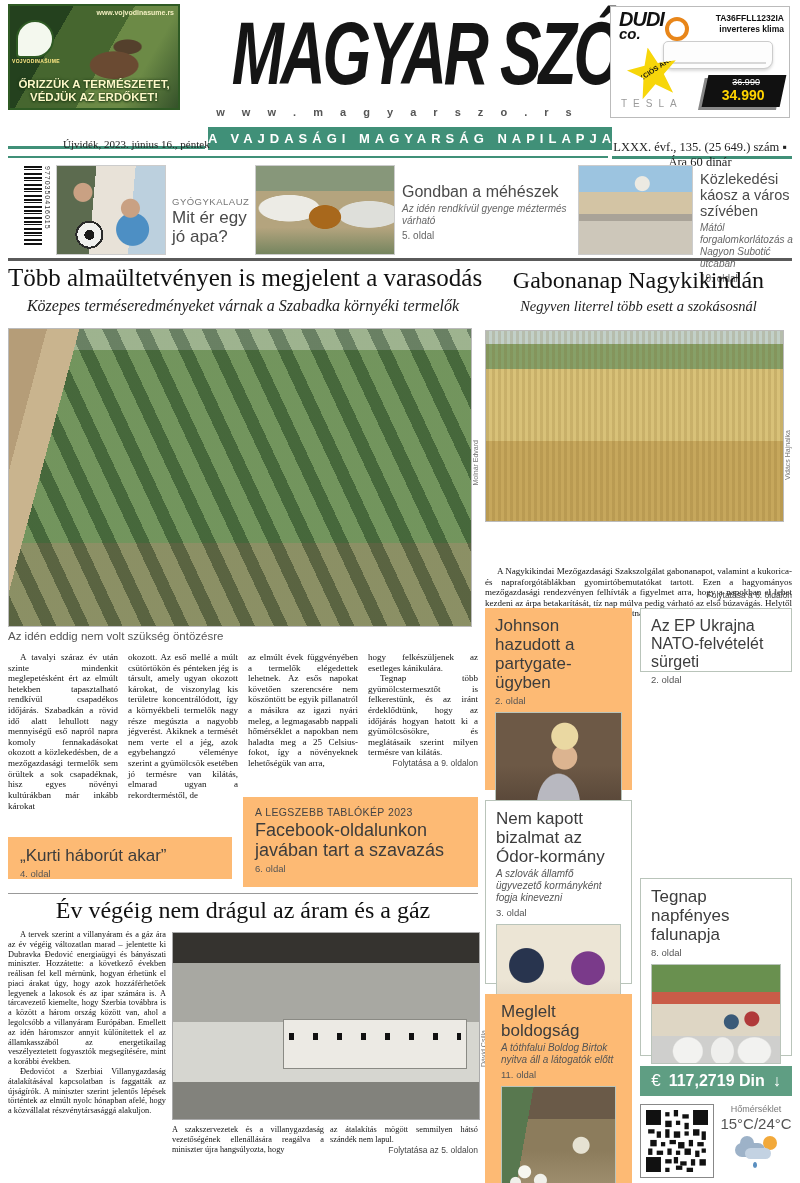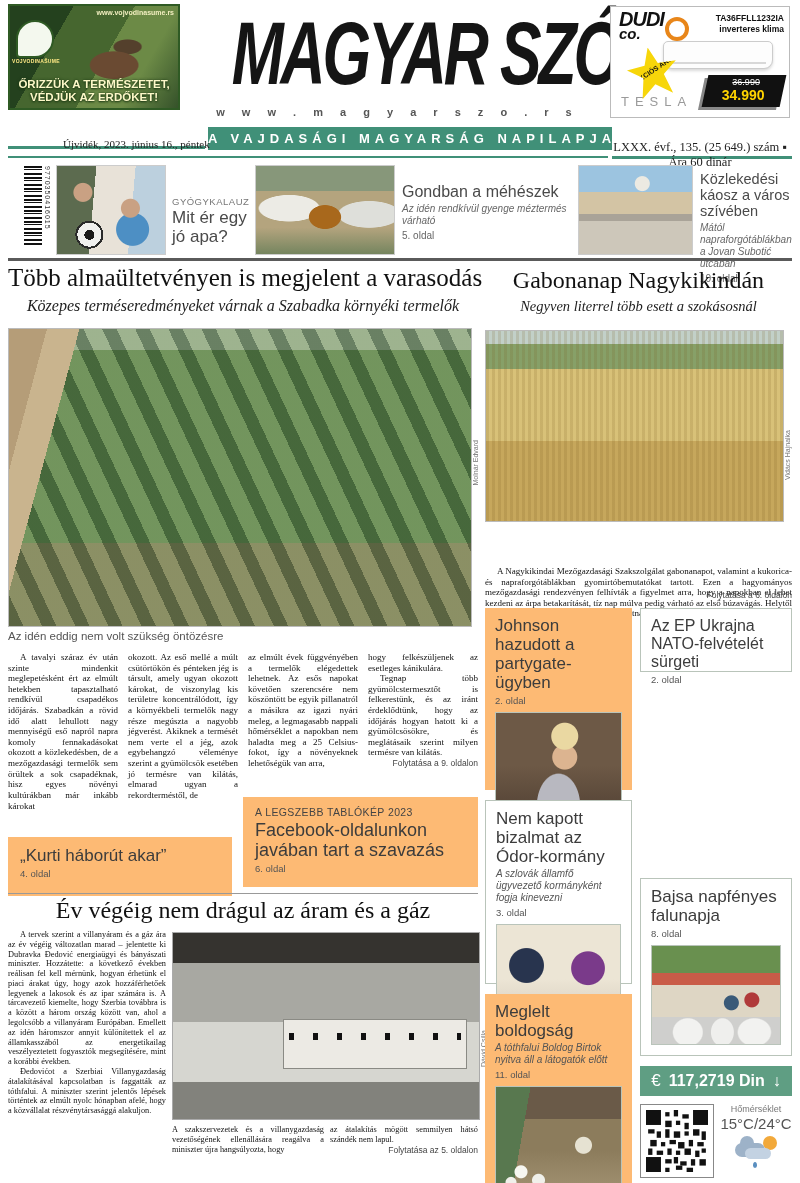--- a/index.html
+++ b/index.html
@@ -42,21 +42,21 @@
   .dudi-ring{position:absolute;left:54px;top:10px;width:16px;height:16px;border:4px solid #e8861a;border-radius:50%;}
   .adR-model{position:absolute;right:5px;top:6px;text-align:right;font-size:8.5px;font-weight:bold;color:#111;line-height:1.25;}
   .ac-unit{position:absolute;left:52px;top:34px;width:108px;height:26px;background:#fdfdfd;
        border:1px solid #ccc;border-radius:5px 5px 9px 9px;box-shadow:0 2px 3px rgba(0,0,0,.15);}
   .ac-unit::after{content:"";position:absolute;left:6px;right:6px;bottom:4px;height:2px;background:#d8d8d8;}
   .burst{position:absolute;left:16px;top:40px;width:52px;height:52px;background:#f7d60a;
        clip-path:polygon(50% 0%,63% 33%,98% 35%,70% 56%,80% 95%,50% 72%,20% 95%,30% 56%,2% 35%,37% 33%);
        transform:rotate(-12deg);}
   .burst span{position:absolute;left:0;right:0;top:20px;text-align:center;font-size:7px;font-weight:bold;
        color:#111;transform:rotate(-22deg);}
-  .tesla{position:absolute;left:10px;bottom:8px;font-size:13px;letter-spacing:6px;color:#9a9a9a;}
+  .tesla{position:absolute;left:10px;bottom:8px;font-size:10px;letter-spacing:6px;color:#9a9a9a;}
   .price{position:absolute;right:6px;bottom:10px;width:78px;height:32px;background:#111;
        transform:skewX(-12deg);box-shadow:-3px 3px 0 #888;}
   .price .old{display:block;text-align:center;color:#fff;font-size:9px;text-decoration:line-through;
        transform:skewX(12deg);padding-top:2px;}
   .price .new{display:block;text-align:center;color:#ffd400;font-weight:bold;font-size:14px;transform:skewX(12deg);}
 
   
   .t-img{top:165px;height:90px;border:1px solid #ccc;box-sizing:border-box;}
   .p-family{background:
       radial-gradient(circle at 30% 78%, #1a1a1a 0 5px, #f0f0ee 5px 12px, #2a2a2a 12px 14px, rgba(0,0,0,0) 14px),
@@ -224,21 +224,21 @@
   </div>
   <div class="ph t-img p-bees" style="left:255px;width:140px;"></div>
   <div class="abs" style="left:402px;top:182px;width:172px;">
     <div class="t-title">Gondban a méhészek</div>
     <div class="t-sub">Az idén rendkívül gyenge méztermés várható</div>
     <div class="t-page">5. oldal</div>
   </div>
   <div class="ph t-img p-street" style="left:578px;width:115px;"></div>
   <div class="abs" style="left:700px;top:170px;width:94px;">
     <div class="t-title" style="font-size:14.5px;">Közlekedési káosz a város szívében</div>
-    <div class="t-sub">Mától napraforgótáblákban a Jovan Subotić utcában</div>
+    <div class="t-sub">Mától forgalomkorlátozás a Nagyon Subotić utcában</div>
     <div class="t-page">10. oldal</div>
   </div>
   <div class="abs rule-dark"></div>
 
   <div class="abs hs-left serif">Közepes terméseredményeket várnak a Szabadka környéki termelők</div>
   <div class="abs h-left serif">Több almaültetvényen is megjelent a varasodás</div>
   <div class="ph p-orchard"></div>
   <div class="abs v-credit" style="left:472px;top:440px;">Molnár Edvard</div>
   <div class="abs cap" style="left:8px;top:630px;width:462px;">Az idén eddig nem volt szükség öntözésre</div>
 
@@ -259,35 +259,35 @@
 
   <div class="abs hs-right serif">Negyven literrel több esett a szokásosnál</div>
   <div class="abs h-right serif">Gabonanap Nagykikindán</div>
   <div class="ph p-wheat"></div>
   <div class="abs v-credit" style="left:784px;top:430px;">Vidács Hajnalka</div>
   <div class="abs body-txt" style="left:485px;top:526px;width:307px;margin-top:40px;">
     <span style="display:inline-block;text-indent:12px;">A Nagykikindai Mezőgazdasági Szakszolgálat gabonanapot, valamint a kukorica- és napraforgótáblákban gyomirtóbemutatókat tartott. Ezen a hagyományos mezőgazdasági rendezvényen felhívták a figyelmet arra, hogy a napokban el lehet kezdeni az árpa betakarítását, tíz nap múlva pedig várható az első búzavágás. Helytől függően átlagon felüli termésre számíthatnak a gazdák.</span>
   </div>
   <div class="abs cont" style="left:485px;top:590px;width:307px;">Folytatása a 6. oldalon</div>
 
-  <div class="abs gbox" style="left:8px;top:837px;width:224px;height:59px;">
+  <div class="abs gbox" style="left:8px;top:837px;width:224px;height:42px;">
     <div class="b-title">„Kurti háborút akar”</div>
     <div class="b-page">4. oldal</div>
   </div>
   <div class="abs gbox" style="left:243px;top:797px;width:235px;height:90px;">
     <div class="b-kick">A LEGSZEBB TABLÓKÉP 2023</div>
     <div class="b-title" style="font-size:18px;">Facebook-oldalunkon javában tart a szavazás</div>
     <div class="b-page">6. oldal</div>
   </div>
   <div class="abs divider"></div>
 
   <div class="abs h-bottom serif">Év végéig nem drágul az áram és a gáz</div>
   <div class="abs bcol">
     <p class="ind">A tervek szerint a villanyáram és a gáz ára az év végéig változatlan marad – jelentette ki Dubravka Đedović energiaügyi és bányászati miniszter. Hozzátette: a következő években reálisan fel kell mérnünk, hogyan érhetünk el piaci árakat úgy, hogy azok hozzáférhetőek legyenek a lakosok és az ipar számára is. A tárcavezető kiemelte, hogy Szerbia továbbra is a között a három ország között van, ahol a legolcsóbb a villanyáram Európában. Emellett az idén háromszor annyit különítettek el az államkasszából az energetikailag veszélyeztetett fogyasztók megsegítésére, mint a korábbi években.</p>
-    <p class="ind">Đedovićot a Szerbiai Villanygazdaság átalakításával kapcsolatban is faggatták az tóthfalui. A miniszter szerint jelentős lépések történtek az elmúlt nyolc hónapban afelé, hogy a közvállalat részvénytársasággá alakuljon.</p>
+    <p class="ind">Đedovićot a Szerbiai Villanygazdaság átalakításával kapcsolatban is faggatták az újságírók. A miniszter szerint jelentős lépések történtek az elmúlt nyolc hónapban afelé, hogy a közvállalat részvénytársasággá alakuljon.</p>
   </div>
   <div class="ph p-meter"></div>
   <div class="abs v-credit" style="left:480px;top:1030px;">Dávid Csilla</div>
   <div class="abs bsub" style="left:172px;">
     <p>A szakszervezetek és a villanygazdaság vezetőségének ellenállására reagálva a miniszter újra hangsúlyozta, hogy</p>
   </div>
   <div class="abs bsub" style="left:330px;width:148px;">
     <p>az átalakítás mögött semmilyen hátsó szándék nem lapul.</p>
     <div class="cont">Folytatása az 5. oldalon</div>
   </div>
@@ -305,26 +305,26 @@
 
 
   <div class="abs wbox" style="left:485px;top:800px;width:147px;height:184px;padding:8px 10px;">
     <div class="b-title">Nem kapott bizalmat az Ódor-kormány</div>
     <div class="b-sub">A szlovák államfő ügyvezető kormányként fogja kinevezni</div>
     <div class="b-page">3. oldal</div>
     <div class="sb-photo p-handshake"></div>
   </div>
 
   <div class="abs wbox" style="left:640px;top:878px;width:152px;height:178px;padding:8px 10px;">
-    <div class="b-title">Bajsa napfényes falunapja</div>
+    <div class="b-title">Tegnap napfényes falunapja</div>
     <div class="b-page">8. oldal</div>
     <div class="sb-photo p-folk"></div>
   </div>
 
-  <div class="abs gbox" style="left:485px;top:994px;width:147px;height:189px;padding:8px 10px;">
+  <div class="abs gbox" style="left:485px;top:994px;width:147px;height:189px;padding:8px 16px;">
     <div class="b-title">Meglelt boldogság</div>
     <div class="b-sub">A tóthfalui Boldog Birtok nyitva áll a látogatók előtt</div>
     <div class="b-page">11. oldal</div>
     <div class="sb-photo p-poultry"></div>
   </div>
 
   <div class="abs curr">
     <span class="eur">€</span>
     <span>117,2719 Din</span>
     <span>↓</span>

